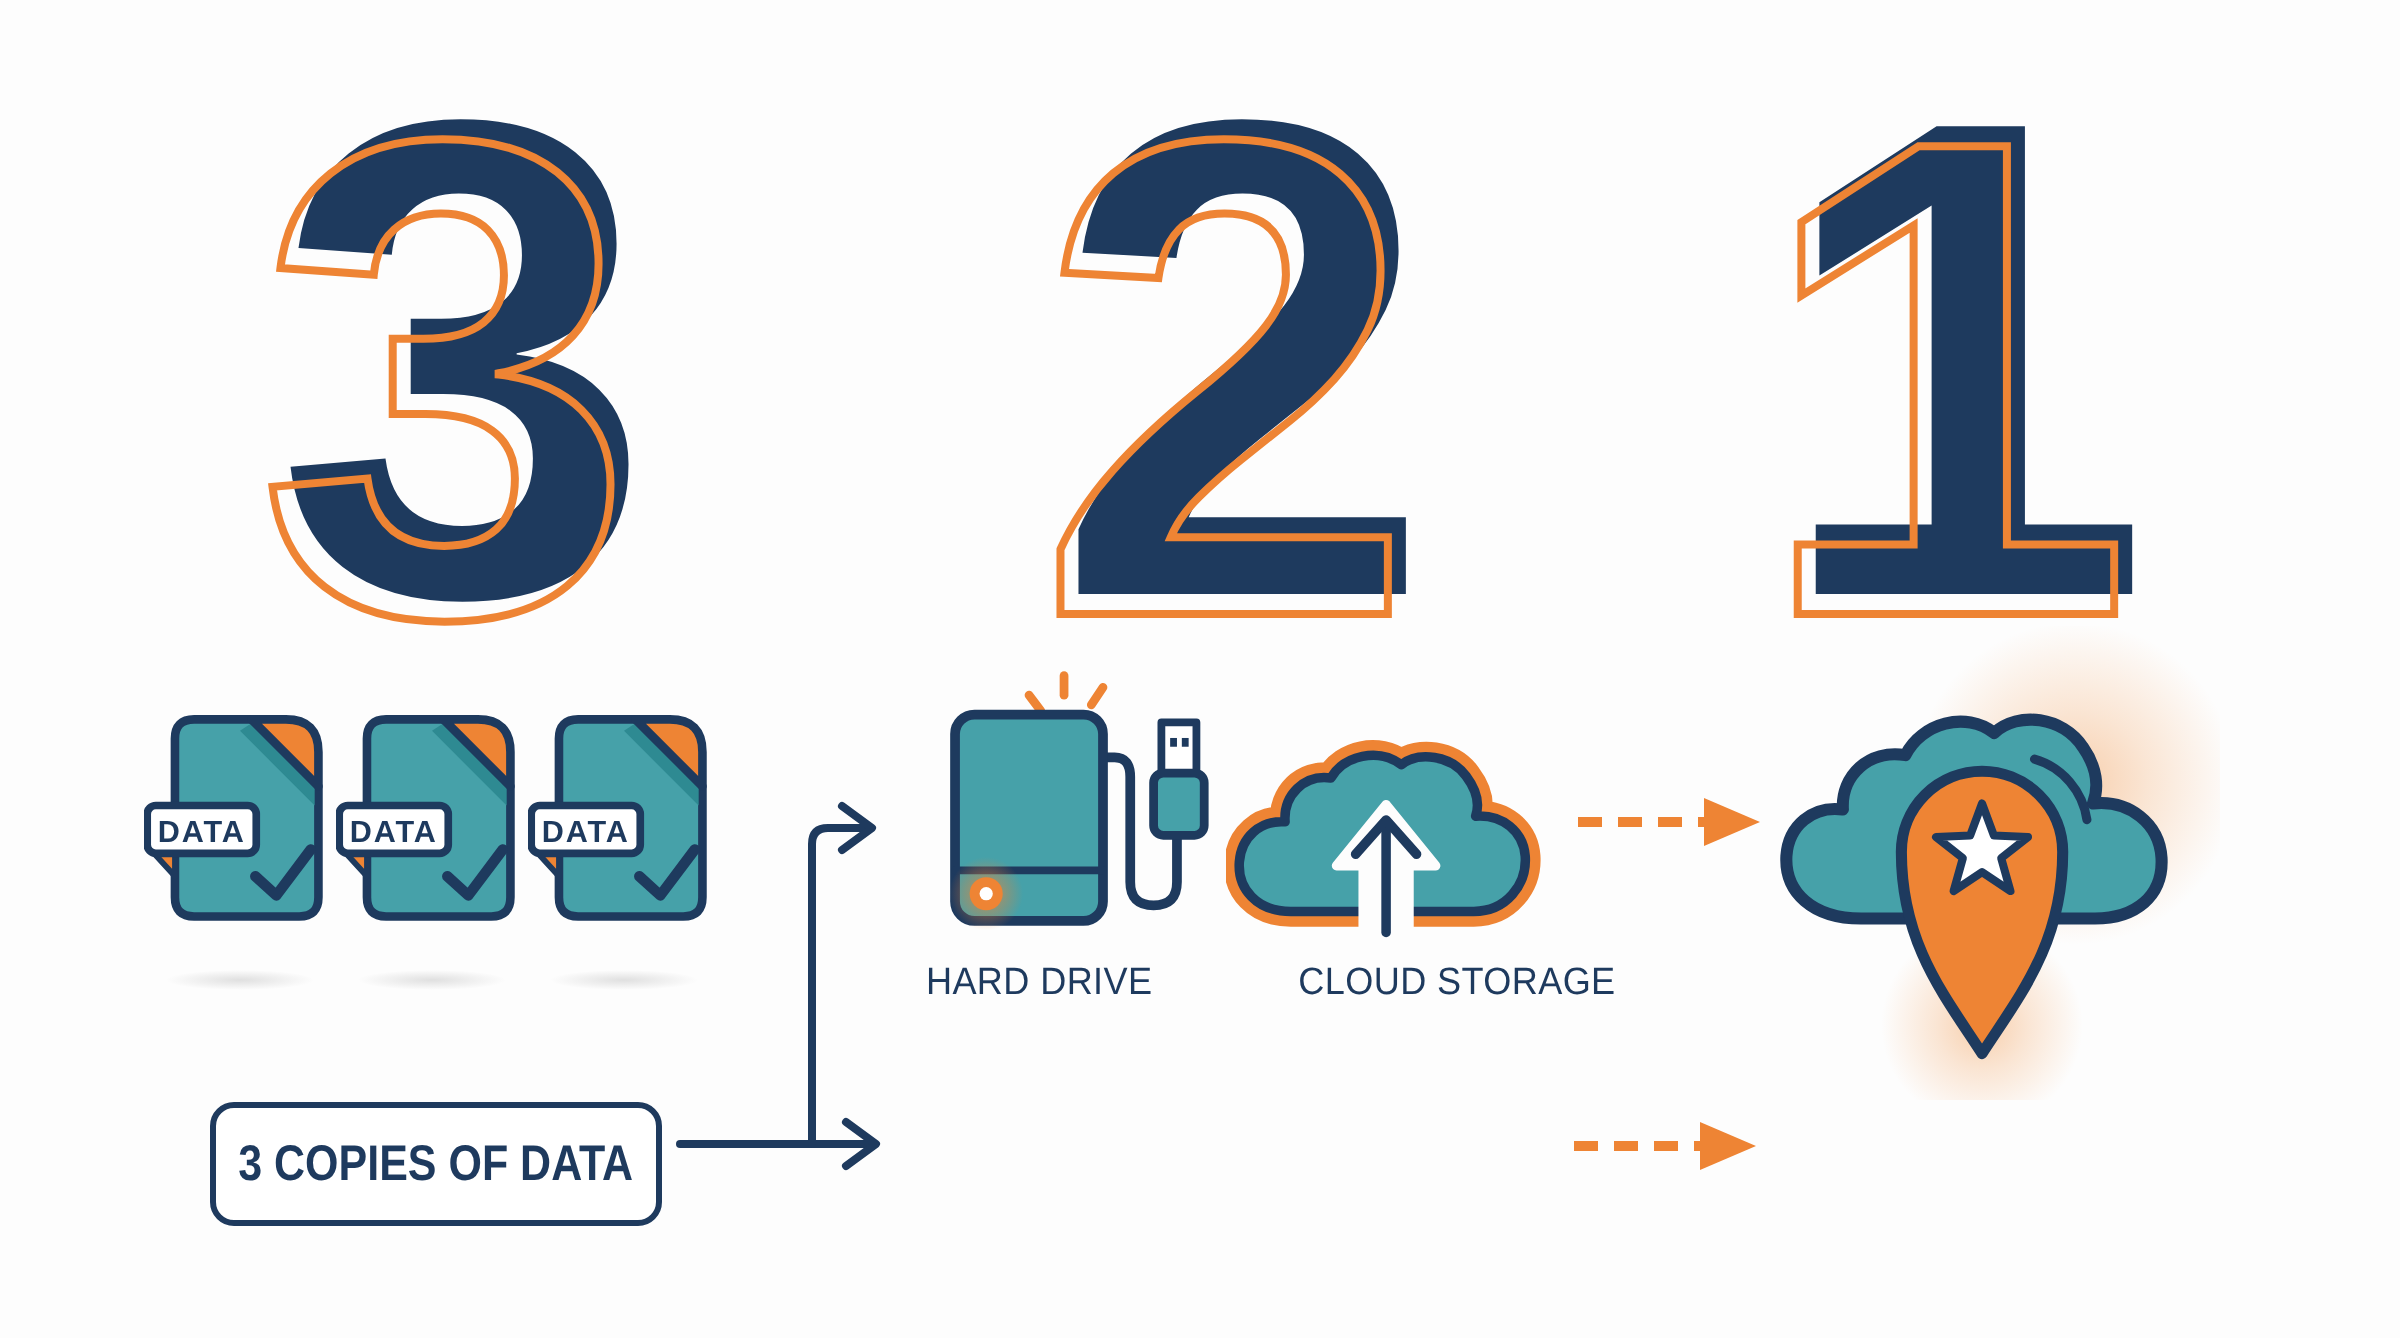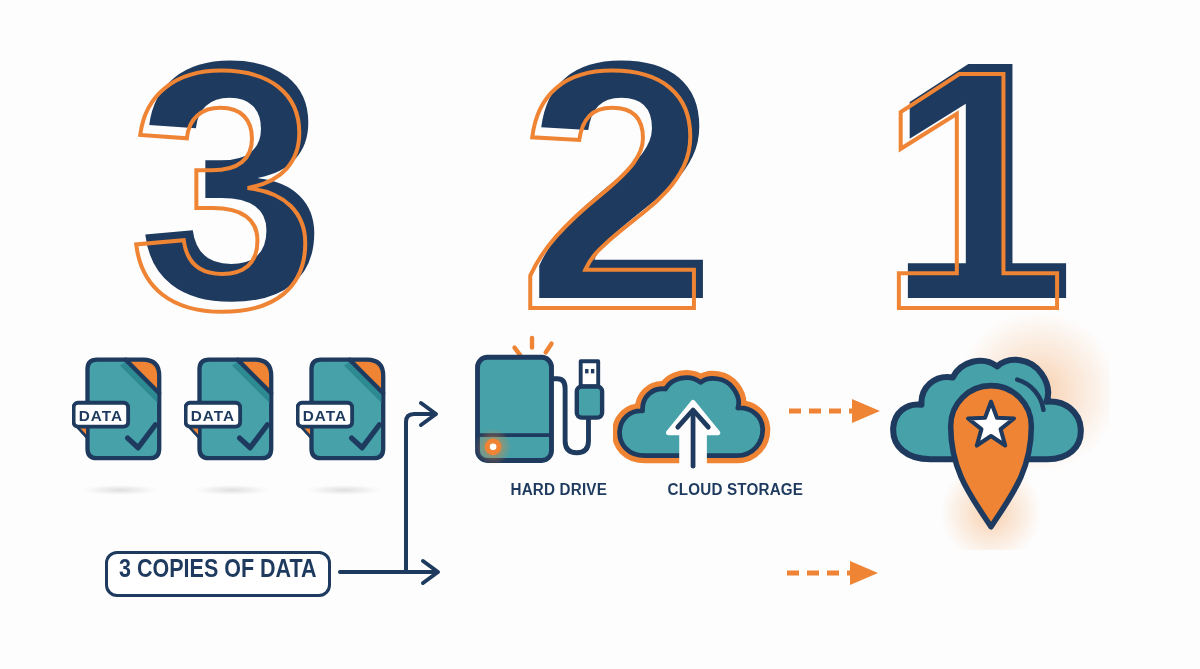--- a/index.html
+++ b/index.html
@@ -20,41 +20,41 @@
   .bignum span{grid-area:1/1;font-size:340px;font-weight:700;line-height:1;
                font-family:"Liberation Sans",sans-serif;}
   .bignum .outline{color:transparent;-webkit-text-stroke:4px var(--orange);
                    transform:translate(-9px,10px);}
   .bignum .fill{color:var(--navy);}
   .num-copies{left:82px;}
   .num-media{left:472px;}
   .num-offsite{left:831px;}
 
   
-  .docs-row{position:absolute;left:72px;top:353px;display:flex;gap:16px;}
+  .docs-row{position:absolute;left:72px;top:353px;display:flex;gap:0;}
   .doc-cell{width:96px;display:flex;flex-direction:column;align-items:center;}
   .doc-cell svg{width:96px;height:110px;display:block;}
   .file-shadow{width:74px;height:10px;margin-top:22px;border-radius:50%;
     background:radial-gradient(closest-side,rgba(90,90,90,.18),rgba(90,90,90,0));}
 
   
   .harddrive-svg{position:absolute;left:460px;top:332px;width:146px;height:146px;}
   .cloudup-svg{position:absolute;left:613px;top:366px;width:162px;height:107px;}
-  .icon-label{position:absolute;top:481px;color:var(--navy);font-weight:700;
-    font-size:16px;letter-spacing:.2px;text-align:right;white-space:nowrap;}
+  .icon-label{position:absolute;top:481px;color:var(--navy);font-weight:400;
+    font-size:19px;letter-spacing:.2px;text-align:left;white-space:nowrap;}
   .icon-label span{display:inline-block;transform:scaleX(.95);}
   .label-harddrive{left:460px;width:150px;}
   .label-cloud{left:645px;width:162px;}
 
   
   .offsite-svg{position:absolute;left:868px;top:313px;width:242px;height:237px;}
 
   
-  .caption-box{position:absolute;top:551px;height:46px;border:3.5px solid var(--navy);
-    border-radius:12px;background:#fff;display:flex;justify-content:center;
+  .caption-box{position:absolute;top:551px;height:62px;border:3.5px solid var(--navy);
+    border-radius:12px;background:#fff;display:flex;align-items:center;justify-content:center;
     color:var(--navy);font-weight:700;font-size:25px;white-space:nowrap;}
   .caption-box span{display:inline-block;transform:scaleX(.86);}
   .box-copies{left:105px;width:226px;}
   .box-media{left:457px;width:312px;}
   .box-offsite{left:897px;width:201px;}
 
   
   .overlay{position:absolute;inset:0;width:1200px;height:669px;pointer-events:none;}
   .navy-line{stroke:var(--navy);stroke-width:4;fill:none;stroke-linecap:round;stroke-linejoin:round;}
   .orange-dash{stroke:var(--orange);stroke-width:5;fill:none;stroke-dasharray:12 8;}

